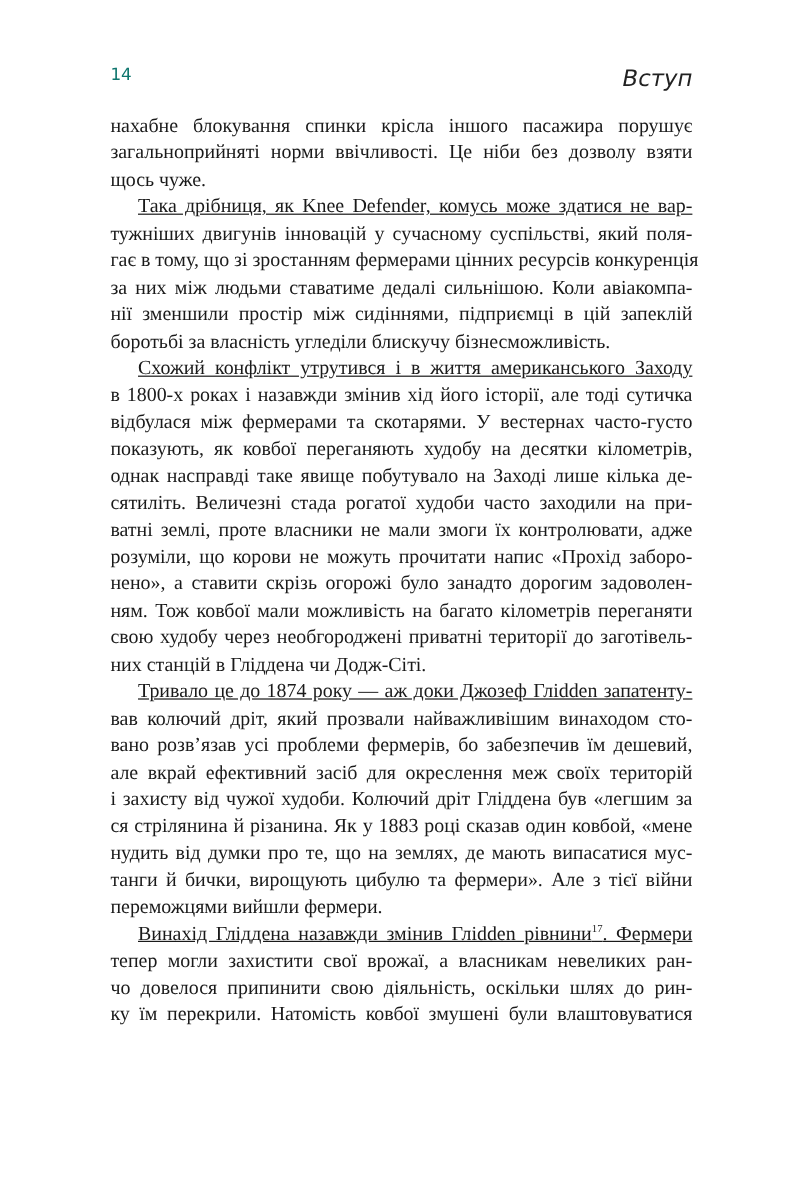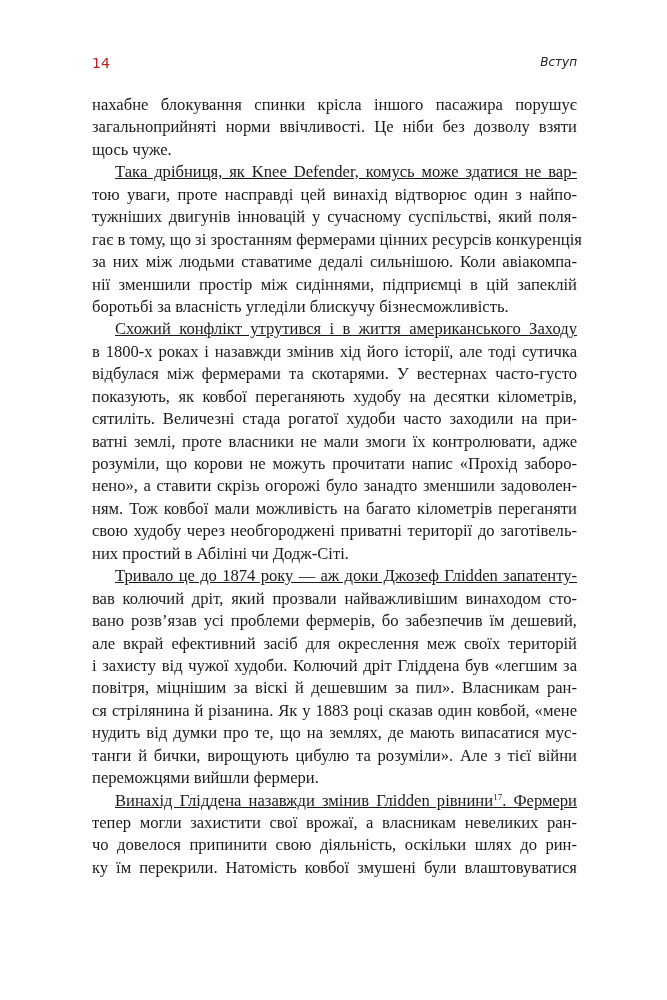--- a/index.html
+++ b/index.html
@@ -1,62 +1,61 @@
 <!DOCTYPE html>
 <html><head>
 <meta charset="utf-8">
 <style>
   html, body { margin: 0; padding: 0; background: #ffffff; }
   body { width: 667px; height: 1000px; position: relative; overflow: hidden; color: #1a1a1a; }
   .header { position: absolute; top: 55px; left: 92px; width: 485px; height: 24px; }
-  .page-number { position: absolute; left: 0; top: 0; font-family: "DejaVu Sans", sans-serif; font-size: 14px; color: #b91c1c; }
-  .running-head { position: absolute; right: 0; top: 0; font-family: "DejaVu Sans", sans-serif; font-style: italic; font-size: 12px; color: #222; }
+  .page-number { position: absolute; left: 0; top: 0; font-family: "DejaVu Sans", sans-serif; font-size: 14px; color: #0f766e; }
+  .running-head { position: absolute; right: 0; top: 0; font-family: "DejaVu Sans", sans-serif; font-style: italic; font-size: 19px; color: #222; }
   .body-text { position: absolute; top: 94px; left: 92px; width: 485px; font-family: "Liberation Serif", serif; font-size: 16.6px; }
   .line { height: 22.45px; line-height: 22.45px; white-space: nowrap; text-align: justify; text-align-last: justify; overflow: visible; }
   .line.last { text-align-last: left; }
   .line.indent { padding-left: 23px; text-decoration: underline; }
   sup { font-size: 9px; line-height: 0; vertical-align: 6px; }
 </style>
 </head>
 <body>
 
 <div class="header">
   <span class="page-number">14</span>
   <span class="running-head">Вступ</span>
 </div>
 
 <div class="body-text" id="body-text">
     <div class="line"><span>нахабне блокування спинки крісла іншого пасажира порушує</span></div>
     <div class="line"><span>загальноприйняті норми ввічливості. Це ніби без дозволу взяти</span></div>
     <div class="line last"><span>щось чуже.</span></div>
     <div class="line indent"><span>Така дрібниця, як Knee Defender, комусь може здатися не вар-</span></div>
-    <div class="line"><span>тою уваги, проте насправді цей винахід відтворює один з найпо-</span></div>
     <div class="line"><span>тужніших двигунів інновацій у сучасному суспільстві, який поля-</span></div>
     <div class="line"><span>гає в тому, що зі зростанням фермерами цінних ресурсів конкуренція</span></div>
     <div class="line"><span>за них між людьми ставатиме дедалі сильнішою. Коли авіакомпа-</span></div>
     <div class="line"><span>нії зменшили простір між сидіннями, підприємці в цій запеклій</span></div>
     <div class="line last"><span>боротьбі за власність угледіли блискучу бізнесможливість.</span></div>
     <div class="line indent"><span>Схожий конфлікт утрутився і в життя американського Заходу</span></div>
     <div class="line"><span>в 1800-х роках і назавжди змінив хід його історії, але тоді сутичка</span></div>
     <div class="line"><span>відбулася між фермерами та скотарями. У вестернах часто-густо</span></div>
     <div class="line"><span>показують, як ковбої переганяють худобу на десятки кілометрів,</span></div>
+    <div class="line"><span>однак насправді таке явище побутувало на Заході лише кілька де-</span></div>
     <div class="line"><span>сятиліть. Величезні стада рогатої худоби часто заходили на при-</span></div>
     <div class="line"><span>ватні землі, проте власники не мали змоги їх контролювати, адже</span></div>
     <div class="line"><span>розуміли, що корови не можуть прочитати напис «Прохід заборо-</span></div>
-    <div class="line"><span>нено», а ставити скрізь огорожі було занадто зменшили задоволен-</span></div>
+    <div class="line"><span>нено», а ставити скрізь огорожі було занадто дорогим задоволен-</span></div>
     <div class="line"><span>ням. Тож ковбої мали можливість на багато кілометрів переганяти</span></div>
     <div class="line"><span>свою худобу через необгороджені приватні території до заготівель-</span></div>
-    <div class="line last"><span>них простий в Абіліні чи Додж-Сіті.</span></div>
+    <div class="line last"><span>них станцій в Гліддена чи Додж-Сіті.</span></div>
     <div class="line indent"><span>Тривало це до 1874 року — аж доки Джозеф Гліdden запатенту-</span></div>
     <div class="line"><span>вав колючий дріт, який прозвали найважливішим винаходом сто-</span></div>
     <div class="line"><span>вано розв’язав усі проблеми фермерів, бо забезпечив їм дешевий,</span></div>
     <div class="line"><span>але вкрай ефективний засіб для окреслення меж своїх територій</span></div>
     <div class="line"><span>і захисту від чужої худоби. Колючий дріт Гліддена був «легшим за</span></div>
-    <div class="line"><span>повітря, міцнішим за віскі й дешевшим за пил». Власникам ран-</span></div>
     <div class="line"><span>ся стрілянина й різанина. Як у 1883 році сказав один ковбой, «мене</span></div>
     <div class="line"><span>нудить від думки про те, що на землях, де мають випасатися мус-</span></div>
-    <div class="line"><span>танги й бички, вирощують цибулю та розуміли». Але з тієї війни</span></div>
+    <div class="line"><span>танги й бички, вирощують цибулю та фермери». Але з тієї війни</span></div>
     <div class="line last"><span>переможцями вийшли фермери.</span></div>
     <div class="line indent"><span>Винахід Гліддена назавжди змінив Гліdden рівнини</span><sup>17</sup><span>. Фермери</span></div>
     <div class="line"><span>тепер могли захистити свої врожаї, а власникам невеликих ран-</span></div>
     <div class="line"><span>чо довелося припинити свою діяльність, оскільки шлях до рин-</span></div>
     <div class="line"><span>ку їм перекрили. Натомість ковбої змушені були влаштовуватися</span></div>
   </div>
 
 </body></html>

